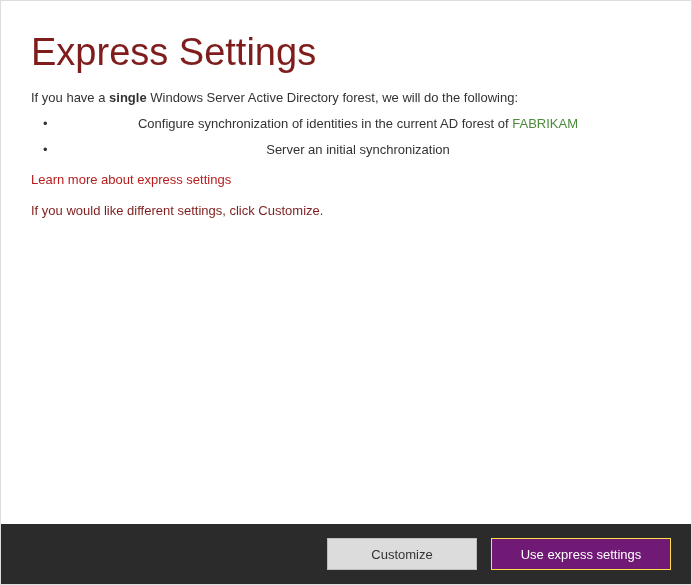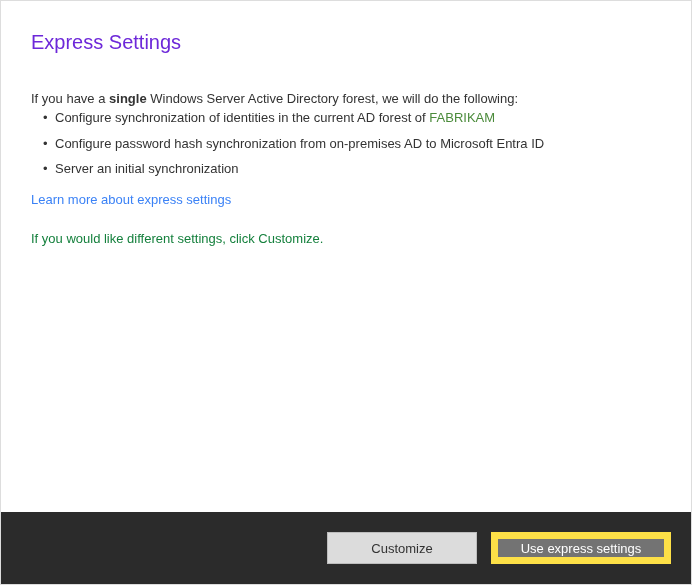--- a/index.html
+++ b/index.html
@@ -11,66 +11,67 @@
       width: 692px;
       height: 585px;
       position: relative;
       border: 1px solid #ddd;
     }
     .content {
       padding: 30px 30px 0 30px;
     }
     h1 {
       font-weight: 300;
-      font-size: 20px;
-      color: #6d28d9;
-      margin-bottom: 37px;
+      font-size: 38px;
+      color: #7f1d1d;
+      margin-bottom: 16px;
     }
     .intro {
-      margin-bottom: 3px;
+      margin-bottom: 10px;
       color: #333;
     }
     .intro .bold { font-weight: 600; }
     ul {
       list-style: none;
       padding-left: 12px;
       margin-bottom: 14px;
     }
     ul li {
       position: relative;
       padding-left: 12px;
       margin-bottom: 8px;
       color: #333;
       line-height: 1.35;
+      text-align: center;
     }
     ul li::before {
       content: "•";
       position: absolute;
       left: 0;
       color: #333;
     }
     .forest-name {
       color: #4b8b3b;
       font-weight: 400;
     }
     .learn-more {
-      color: #3b82f6;
+      color: #b91c1c;
       cursor: pointer;
       display: inline-block;
-      margin-bottom: 24px;
+      margin-bottom: 16px;
     }
     .customize-hint {
-      color: #15803d;
+      color: #7f1d1d;
     }
     .footer {
       position: absolute;
       left: 0;
       right: 0;
       bottom: 0;
-      height: 72px;
+      height: 60px;
       background: #2b2b2b;
       display: flex;
       justify-content: flex-end;
       align-items: center;
       padding-right: 20px;
       gap: 14px;
     }
     .btn {
       height: 32px;
       min-width: 150px;
@@ -82,41 +83,40 @@
       display: inline-flex;
       align-items: center;
       justify-content: center;
     }
     .btn-secondary {
       background: #dcdcdc;
       color: #333;
       border: 1px solid #bdbdbd;
     }
     .btn-primary {
-      background: #737373;
+      background: #701a75;
       color: #fff;
-      border: 7px solid #fde047;
+      border: 1px solid #fde047;
       min-width: 180px;
     }
   </style>
 </head>
 <body>
 
 <div class="content">
   <h1>Express Settings</h1>
 
   <p class="intro">
     <span>If you have a </span><span class="bold">single</span><span> Windows Server Active Directory forest, we will do the following:</span>
   </p>
 
   <ul>
     <li>
       <span>Configure synchronization of identities in the current AD forest of </span><span class="forest-name">FABRIKAM</span>
     </li>
-    <li>Configure password hash synchronization from on-premises AD to Microsoft Entra ID</li>
     <li>Server an initial synchronization</li>
   </ul>
 
   <a class="learn-more">Learn more about express settings</a>
 
   <p class="customize-hint">If you would like different settings, click Customize.</p>
 </div>
 
 <div class="footer">
   <button class="btn btn-secondary">Customize</button>

